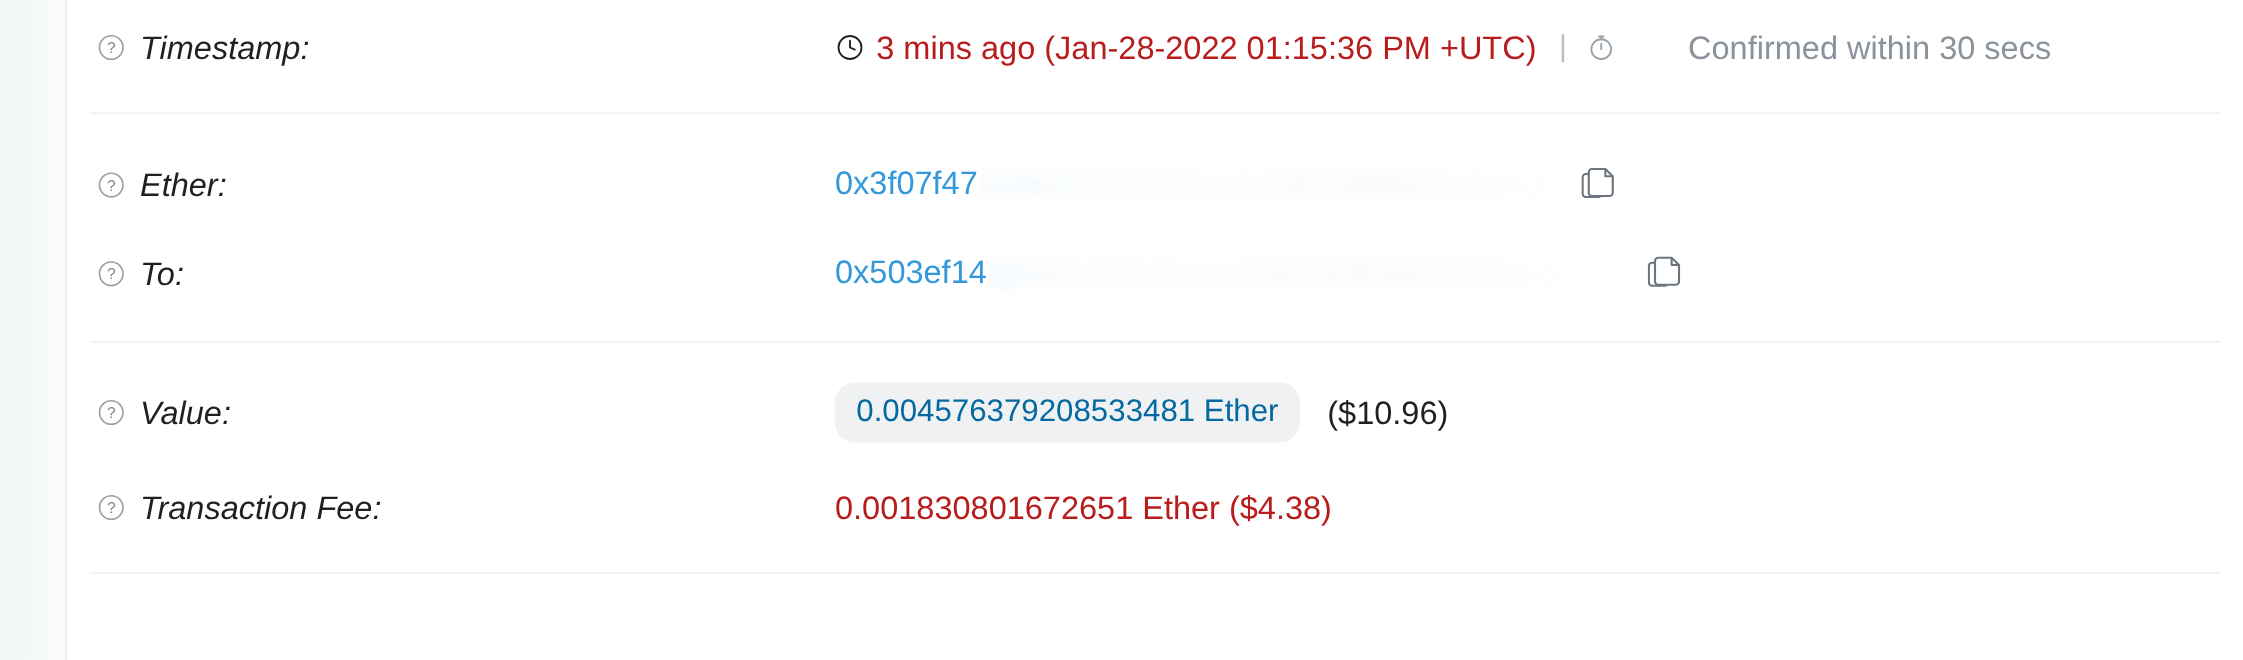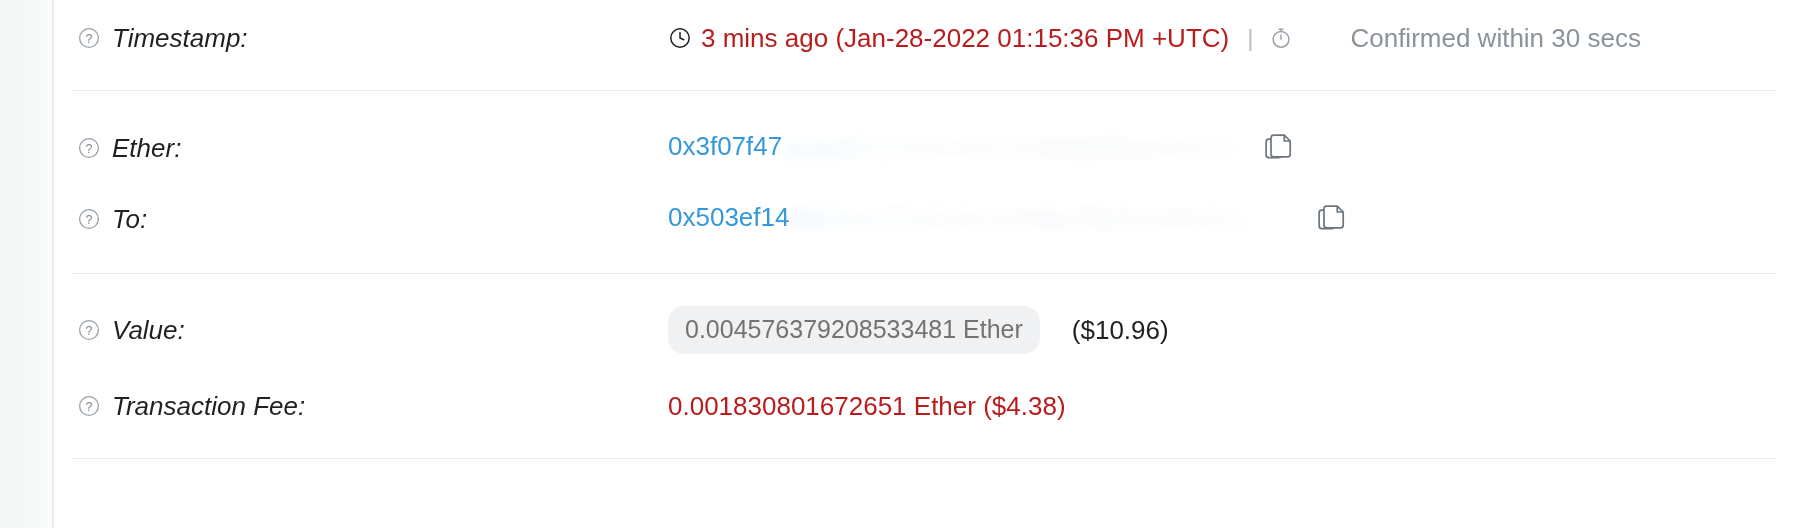--- a/index.html
+++ b/index.html
@@ -165,29 +165,29 @@
     display: block;
     cursor: pointer;
   }
 
   
   .value-chip {
     background: #f0f1f2;
     border-radius: 16px;
     padding: 11px 17px 12px 17px;
     font-size: 25px;
-    color: #737373;
+    color: #0369a1;
     line-height: 1;
     white-space: nowrap;
   }
   .usd-text {
     font-size: 26px;
     color: #1e2022;
     line-height: 1;
-    margin-left: 32px;
+    margin-left: 22px;
     white-space: nowrap;
   }
 </style>
 </head>
 <body>
 
 <div id="left-gutter"></div>
 <div id="gutter-edge"></div>
 
 <div id="card">

